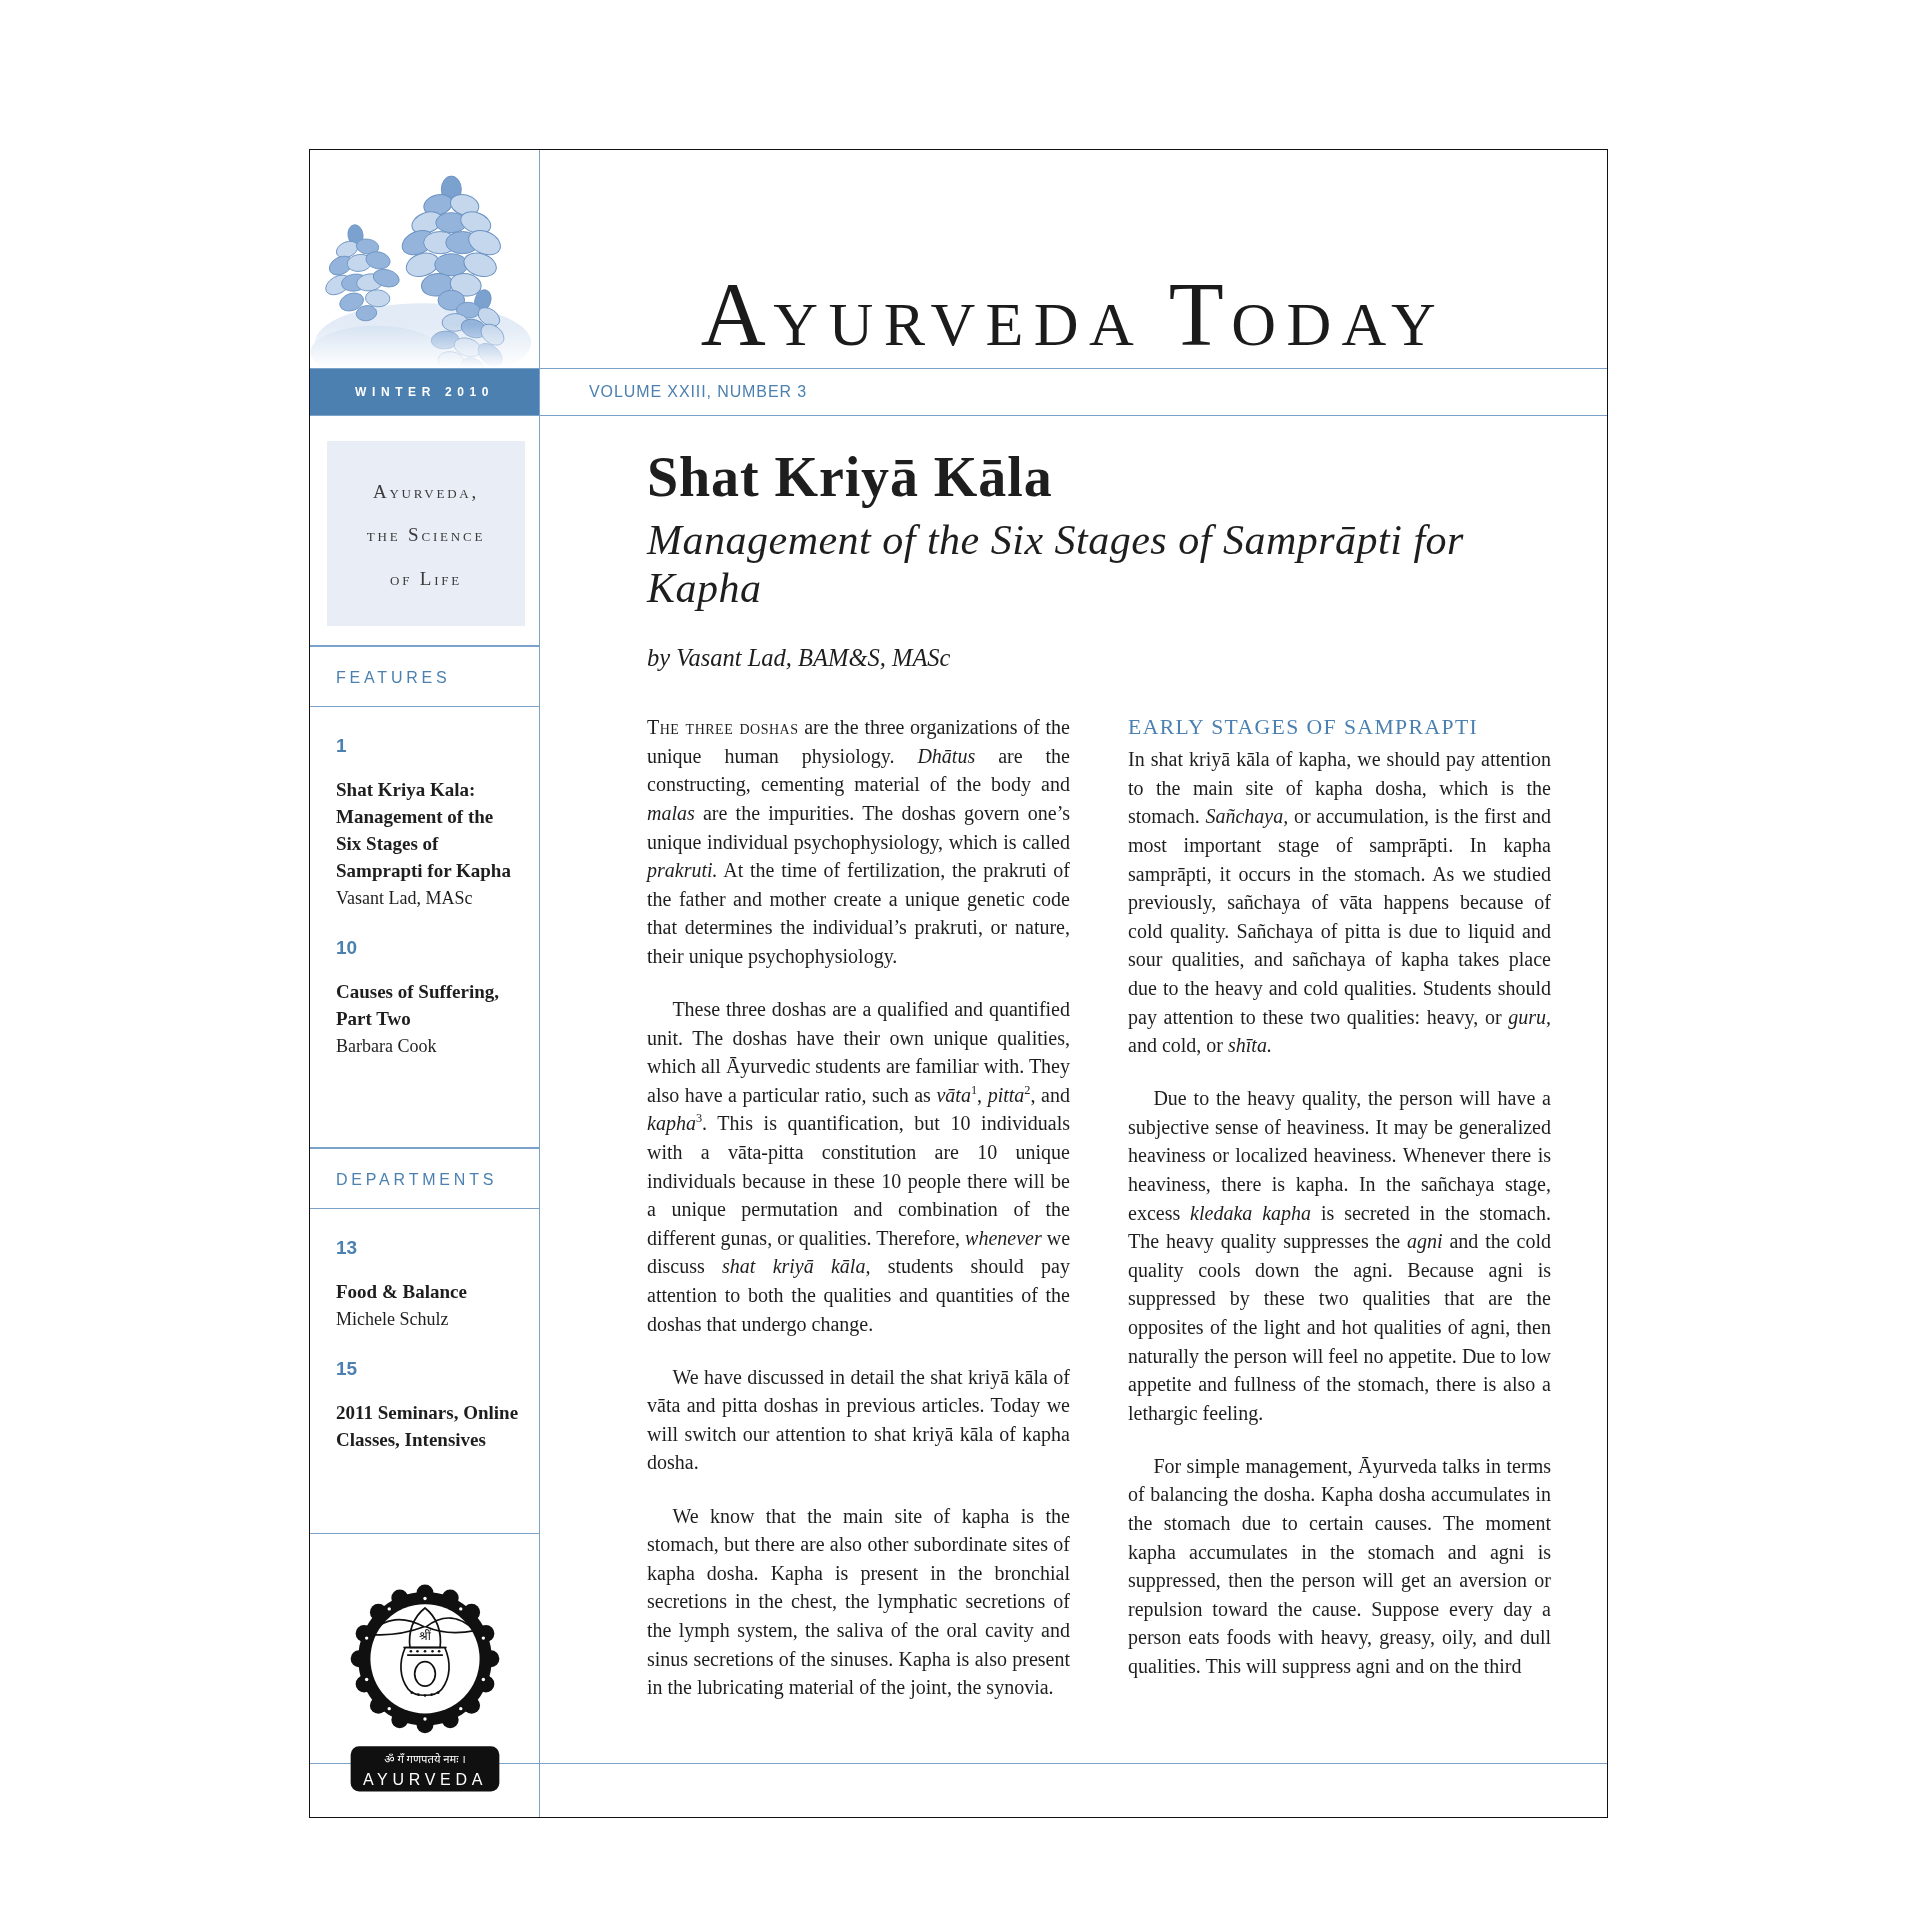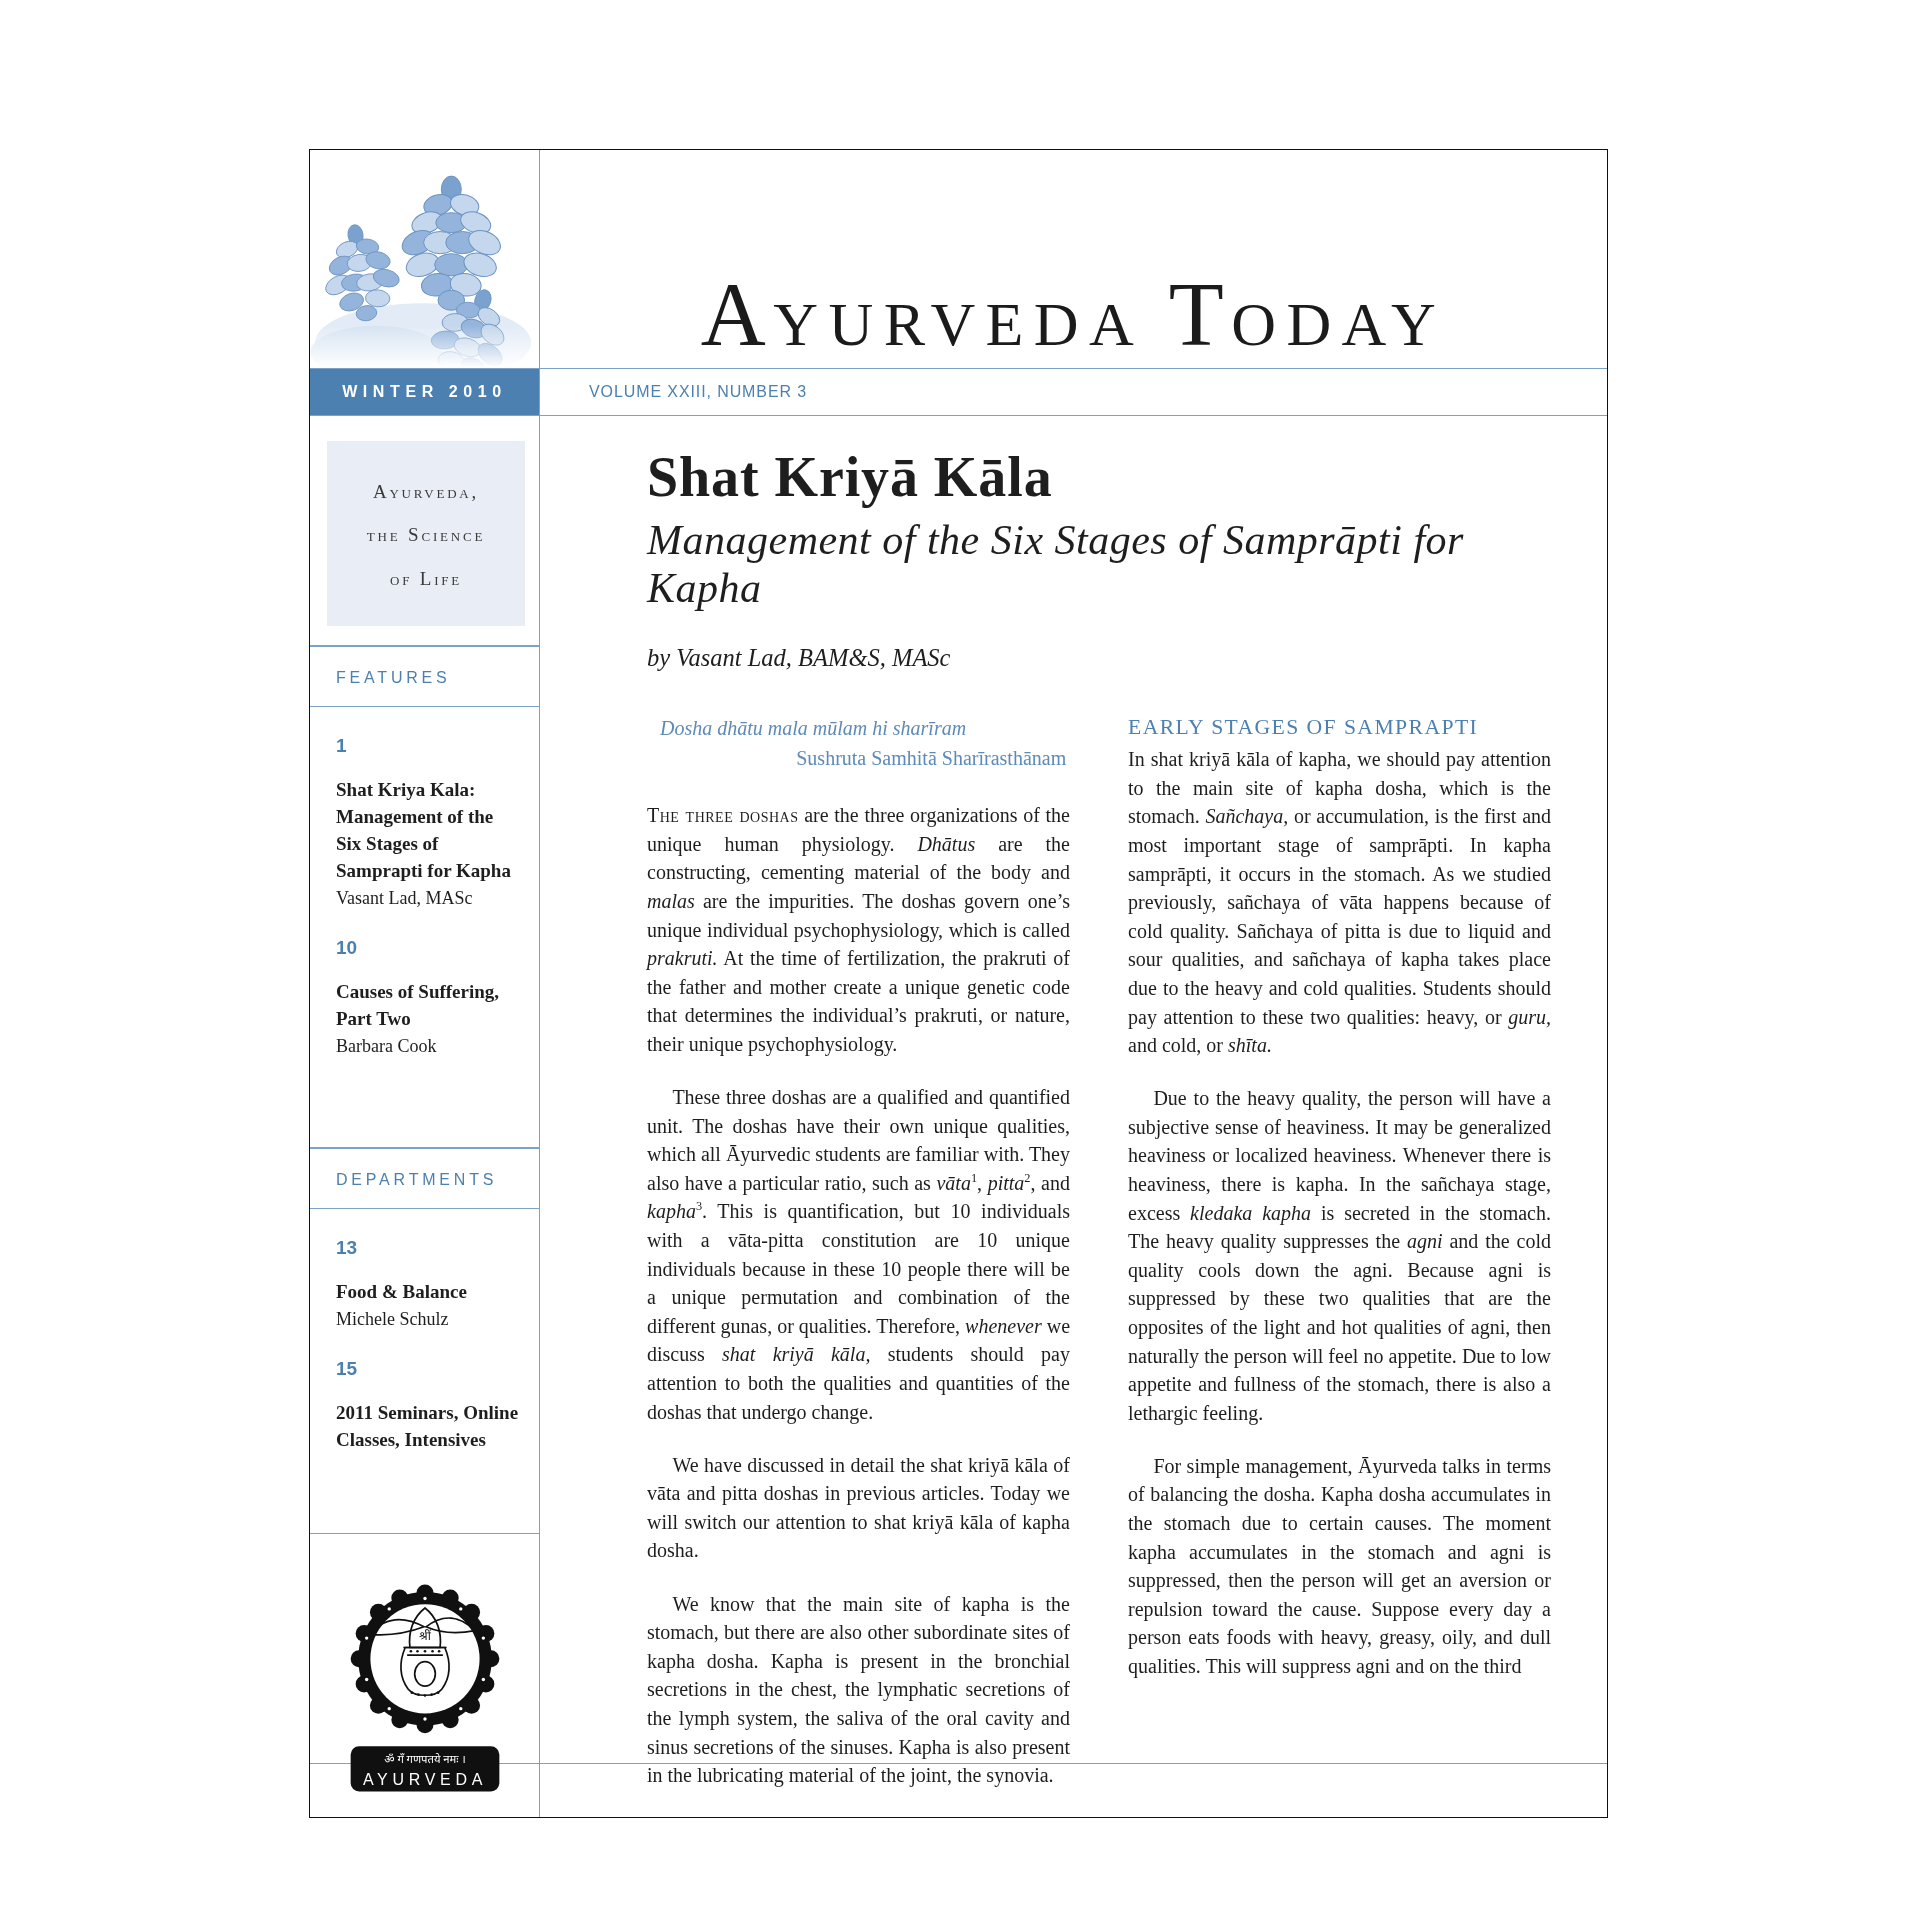--- a/index.html
+++ b/index.html
@@ -31,21 +31,21 @@
     background:linear-gradient(to bottom, rgba(255,255,255,0), #ffffff);}
   .masthead{display:flex;align-items:flex-end;justify-content:center;padding-bottom:13px;
     color:#1b1b1b;white-space:nowrap;}
   .m-init{font-size:90px;line-height:0.9;letter-spacing:7.5px;}
   .m-rest{font-size:62px;line-height:1;letter-spacing:10.4px;}
   .m-gap{display:inline-block;width:24.5px;}
 
   
   .vol-row{height:47px;border-bottom:0.9px solid var(--rule);}
   .season-bar{background:var(--bar-bg);color:#fff;display:flex;align-items:center;justify-content:center;
-    font-family:"Liberation Sans",sans-serif;font-weight:bold;font-size:16px;letter-spacing:5.6px;}
+    font-family:"Liberation Sans",sans-serif;font-weight:bold;font-size:12px;letter-spacing:5.6px;}
   .vol-line{display:flex;align-items:center;padding-left:49px;color:var(--accent);
     font-family:"Liberation Sans",sans-serif;font-size:16px;letter-spacing:0.9px;}
 
   
   .body-row{flex:1;min-height:0;gap:12px;}
   .sidebar{display:flex;flex-direction:column;}
 
   .tagline-box{margin:24.5px 14px 0 17px;background:var(--tagline-bg);
     padding:41px 5.6px 38px 5.6px;text-align:center;}
   .tag-line{font-variant:small-caps;font-size:19px;letter-spacing:2.8px;color:#3a3a3a;line-height:1;}
@@ -276,24 +276,20 @@
       </div>
     </div>
 
     <div class="cell-main main article">
       <h1 class="art-title">Shat Kriyā Kāla</h1>
       <div class="art-subtitle">Management of the Six Stages of Samprāpti for Kapha</div>
       <div class="art-byline">by Vasant Lad, BAM&amp;S, MASc</div>
 
       <div class="cols">
         <div class="col">
-          <div class="quote">
-            <div class="q1">Dosha dhātu mala mūlam hi sharīram</div>
-            <div class="q2">Sushruta Samhitā Sharīrasthānam</div>
-          </div>
           <p><span class="sc">The three doshas</span> are the three organizations of the unique human physiology. <em>Dhātus</em> are the constructing, cementing material of the body and <em>malas</em> are the impurities. The doshas govern one’s unique individual psychophysiology, which is called <em>prakruti.</em> At the time of fertilization, the prakruti of the father and mother create a unique genetic code that determines the individual’s prakruti, or nature, their unique psychophysiology.</p>
           <p class="ind">These three doshas are a qualified and quantified unit. The doshas have their own unique qualities, which all Āyurvedic students are familiar with. They also have a particular ratio, such as <em>vāta</em><sup>1</sup>, <em>pitta</em><sup>2</sup>, and <em>kapha</em><sup>3</sup>. This is quantification, but 10 individuals with a vāta-pitta constitution are 10 unique individuals because in these 10 people there will be a unique permutation and combination of the different gunas, or qualities. Therefore, <em>whenever</em> we discuss <em>shat kriyā kāla,</em> students should pay attention to both the qualities and quantities of the doshas that undergo change.</p>
           <p class="ind">We have discussed in detail the shat kriyā kāla of vāta and pitta doshas in previous articles. Today we will switch our attention to shat kriyā kāla of kapha dosha.</p>
           <p class="ind">We know that the main site of kapha is the stomach, but there are also other subordinate sites of kapha dosha. Kapha is present in the bronchial secretions in the chest, the lymphatic secretions of the lymph system, the saliva of the oral cavity and sinus secretions of the sinuses. Kapha is also present in the lubricating material of the joint, the synovia.</p>
         </div>
         <div class="col">
           <h2>EARLY STAGES OF SAMPRAPTI</h2>
           <p>In shat kriyā kāla of kapha, we should pay attention to the main site of kapha dosha, which is the stomach. <em>Sañchaya,</em> or accumulation, is the first and most important stage of samprāpti. In kapha samprāpti, it occurs in the stomach. As we studied previously, sañchaya of vāta happens because of cold quality. Sañchaya of pitta is due to liquid and sour qualities, and sañchaya of kapha takes place due to the heavy and cold qualities. Students should pay attention to these two qualities: heavy, or <em>guru,</em> and cold, or <em>shīta.</em></p>
           <p class="ind">Due to the heavy quality, the person will have a subjective sense of heaviness. It may be generalized heaviness or localized heaviness. Whenever there is heaviness, there is kapha. In the sañchaya stage, excess <em>kledaka kapha</em> is secreted in the stomach. The heavy quality suppresses the <em>agni</em> and the cold quality cools down the agni. Because agni is suppressed by these two qualities that are the opposites of the light and hot qualities of agni, then naturally the person will feel no appetite. Due to low appetite and fullness of the stomach, there is also a lethargic feeling.</p>
           <p class="ind">For simple management, Āyurveda talks in terms of balancing the dosha. Kapha dosha accumulates in the stomach due to certain causes. The moment kapha accumulates in the stomach and agni is suppressed, then the person will get an aversion or repulsion toward the cause. Suppose every day a person eats foods with heavy, greasy, oily, and dull qualities. This will suppress agni and on the third</p>

